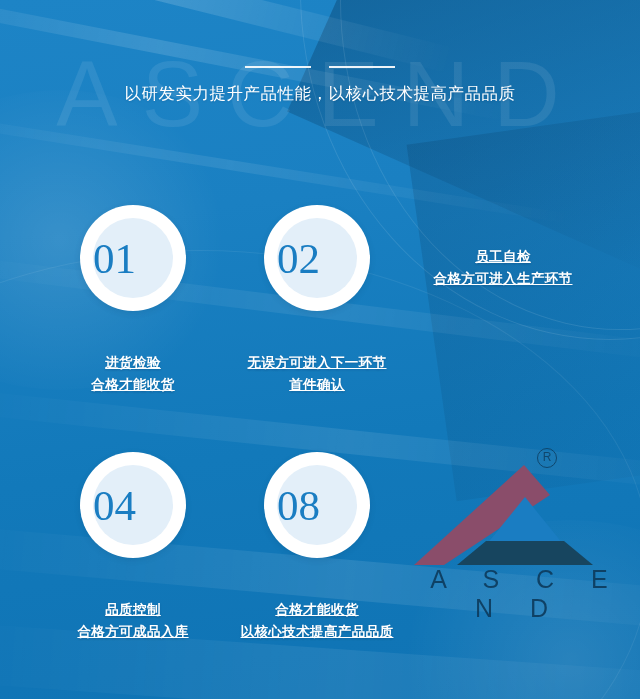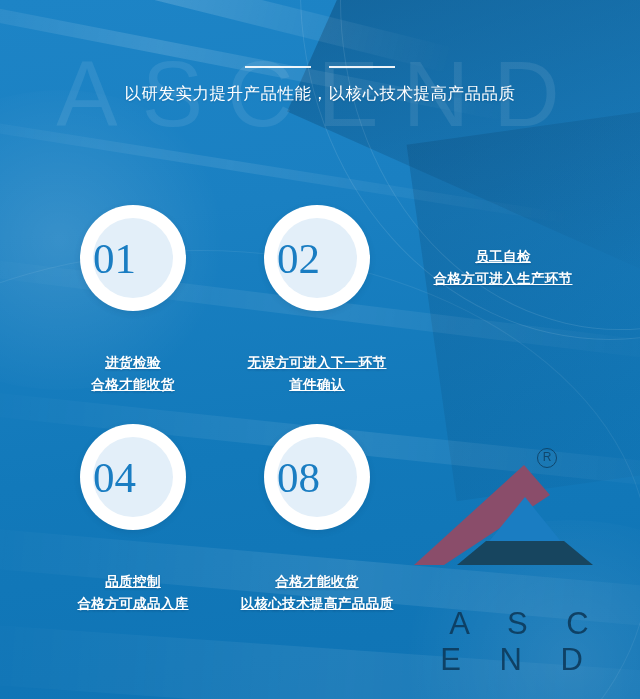--- a/index.html
+++ b/index.html
@@ -71,21 +71,21 @@
   .subtitle {
     margin-top:15px;
     font-size:16.5px; font-weight:normal; color:#ffffff;
     letter-spacing:.5px;
     text-shadow:0 1px 2px rgba(0,40,80,.15);
   }
 
   
   .row { position:absolute; left:0; right:0; display:flex; }
   #row1 { top:205px; }
-  #row2 { top:424px; }
+  #row2 { top:452px; }
 
   .cell {
     position:relative;
     width:184px;
     text-align:center;
   }
   #row1 .cell:nth-child(1){ margin-left:41px; }
   #row1 .cell:nth-child(2){ margin-left:0px; }
   #row1 .cell:nth-child(3){ margin-left:2px; }
   #row2 .cell:nth-child(1){ margin-left:41px; }
@@ -129,27 +129,26 @@
     position:absolute;
     left:408px; top:443px;
     width:222px; height:160px;
   }
   #logo svg { display:block; width:222px; height:160px; }
   .logo-word {
     position:absolute;
     left:4px; top:122px;
     width:214px;
     text-align:center;
-    font-size:31px;
+    font-size:25px;
     color:#0d3c5e;
     letter-spacing:15px;
     text-indent:15px;
     font-weight:400;
     opacity:.92;
-    margin-top:41px;
   }
   .reg {
     position:absolute;
     left:129px; top:5px;
     width:20px; height:20px;
     border:1.6px solid #0d3c5e;
     border-radius:50%;
     color:#0d3c5e;
     font-size:12px;
     line-height:17px;

